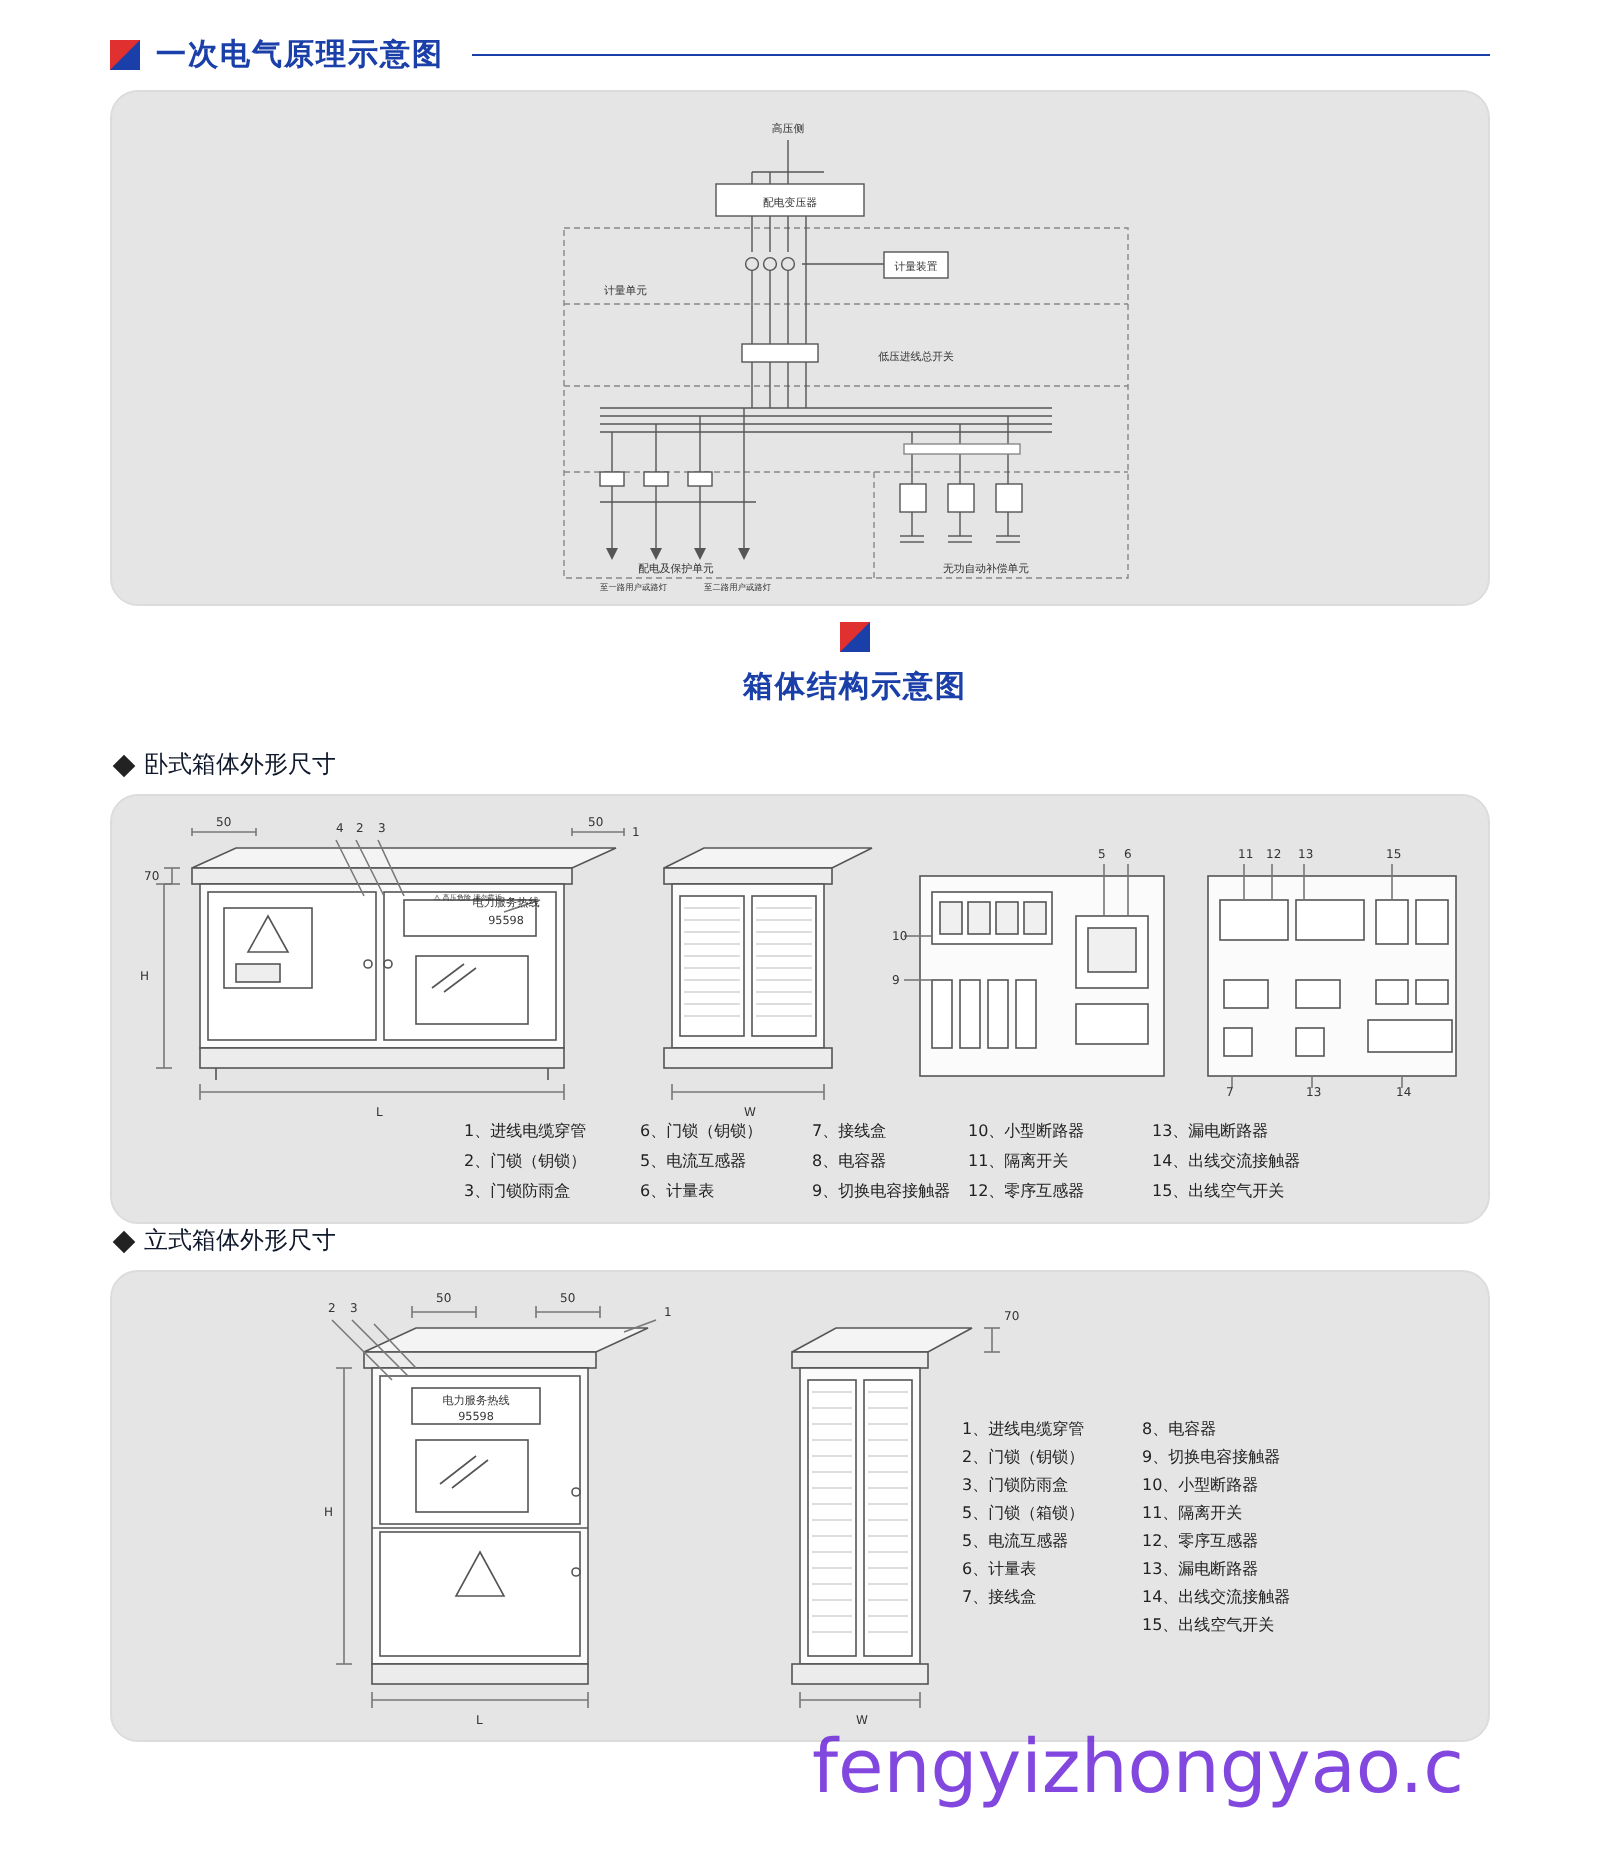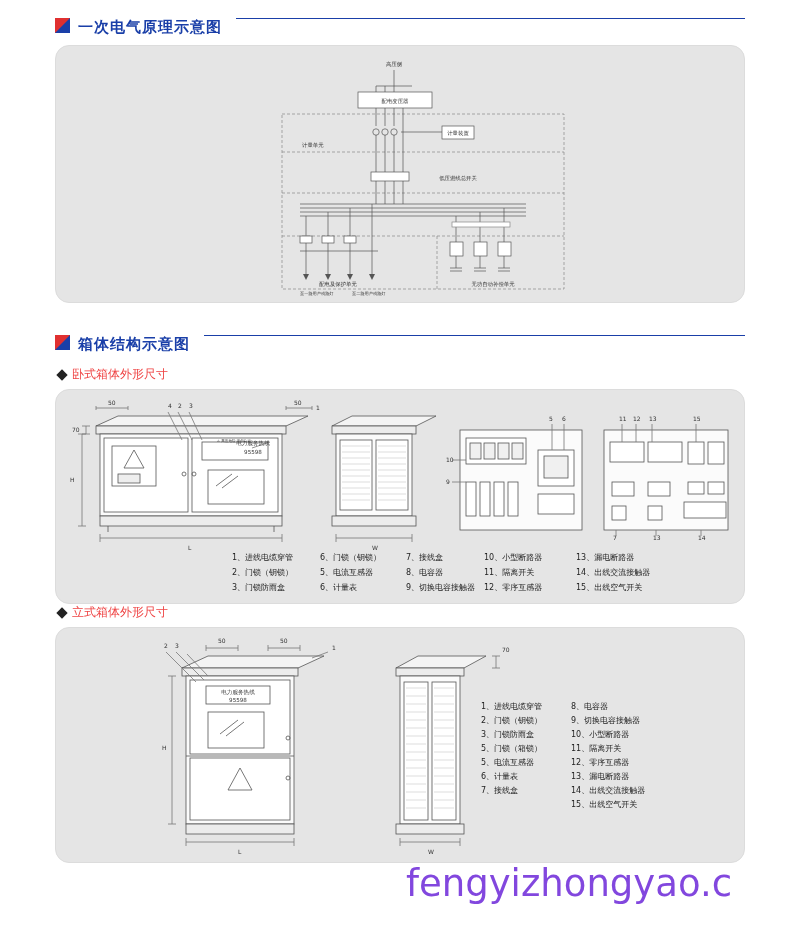--- a/index.html
+++ b/index.html
@@ -5,21 +5,21 @@
   html,body{margin:0;padding:0;}
   body{
     width:800px;height:931px;
     background:#ffffff;
     font-family:"DejaVu Sans","Liberation Sans",sans-serif;
     color:#222;
     position:relative;
     overflow:hidden;
   }
   .section-head{
-    display:flex;align-items:flex-start;
+    display:flex;align-items:center;
     gap:8px;
     margin:0 0 0 55px;
     position:relative;
   }
   .section-head .flag{
     width:15px;height:15px;position:relative;flex:0 0 auto;
   }
   .section-head .flag .sq{
     position:absolute;inset:0;background:#1a3fa8;
   }
@@ -30,21 +30,21 @@
     border-bottom:15px solid transparent;
   }
   .section-head .title{
     font-size:15px;font-weight:bold;color:#1a3fa8;letter-spacing:1px;
     white-space:nowrap;
   }
   .section-head .rule{
     flex:1 1 auto;height:1px;background:#1a3fa8;margin-left:6px;margin-right:55px;
   }
   .sub-head{
-    margin-left:58px;font-size:12px;color:#ef4444;
+    margin-left:58px;font-size:12px;color:#0f172a;
     display:flex;align-items:center;gap:6px;font-family:Liberation Mono, monospace;
   }
   .sub-head .dia{
     width:8px;height:8px;background:#222;transform:rotate(45deg);display:inline-block;
   }
   .panel{
     margin:0 55px;
     border:1px solid #dcdcdc;
     border-radius:14px;
     background:#e5e5e5;
@@ -172,21 +172,21 @@
       <text x="246" y="101">计量单元</text>
       <text x="402" y="134" text-anchor="middle">低压进线总开关</text>
       <text x="282" y="240" text-anchor="middle">配电及保护单元</text>
       <text x="437" y="240" text-anchor="middle">无功自动补偿单元</text>
       <text x="244" y="249" font-size="4.2">至一路用户或路灯</text>
       <text x="296" y="249" font-size="4.2">至二路用户或路灯</text>
     </g>
   </svg>
 </div>
 
-<div class="section-head" style="margin-top:32px;">
+<div class="section-head" style="margin-top:8px;flex-direction:column;">
   <span class="flag">
       <span class="sq"></span>
       <span class="tri"></span>
     </span>
   <span class="title">箱体结构示意图</span>
   <span class="rule"></span>
 </div>
 
 <div class="sub-head" style="margin-top:12px;">
   <span class="dia"></span>

